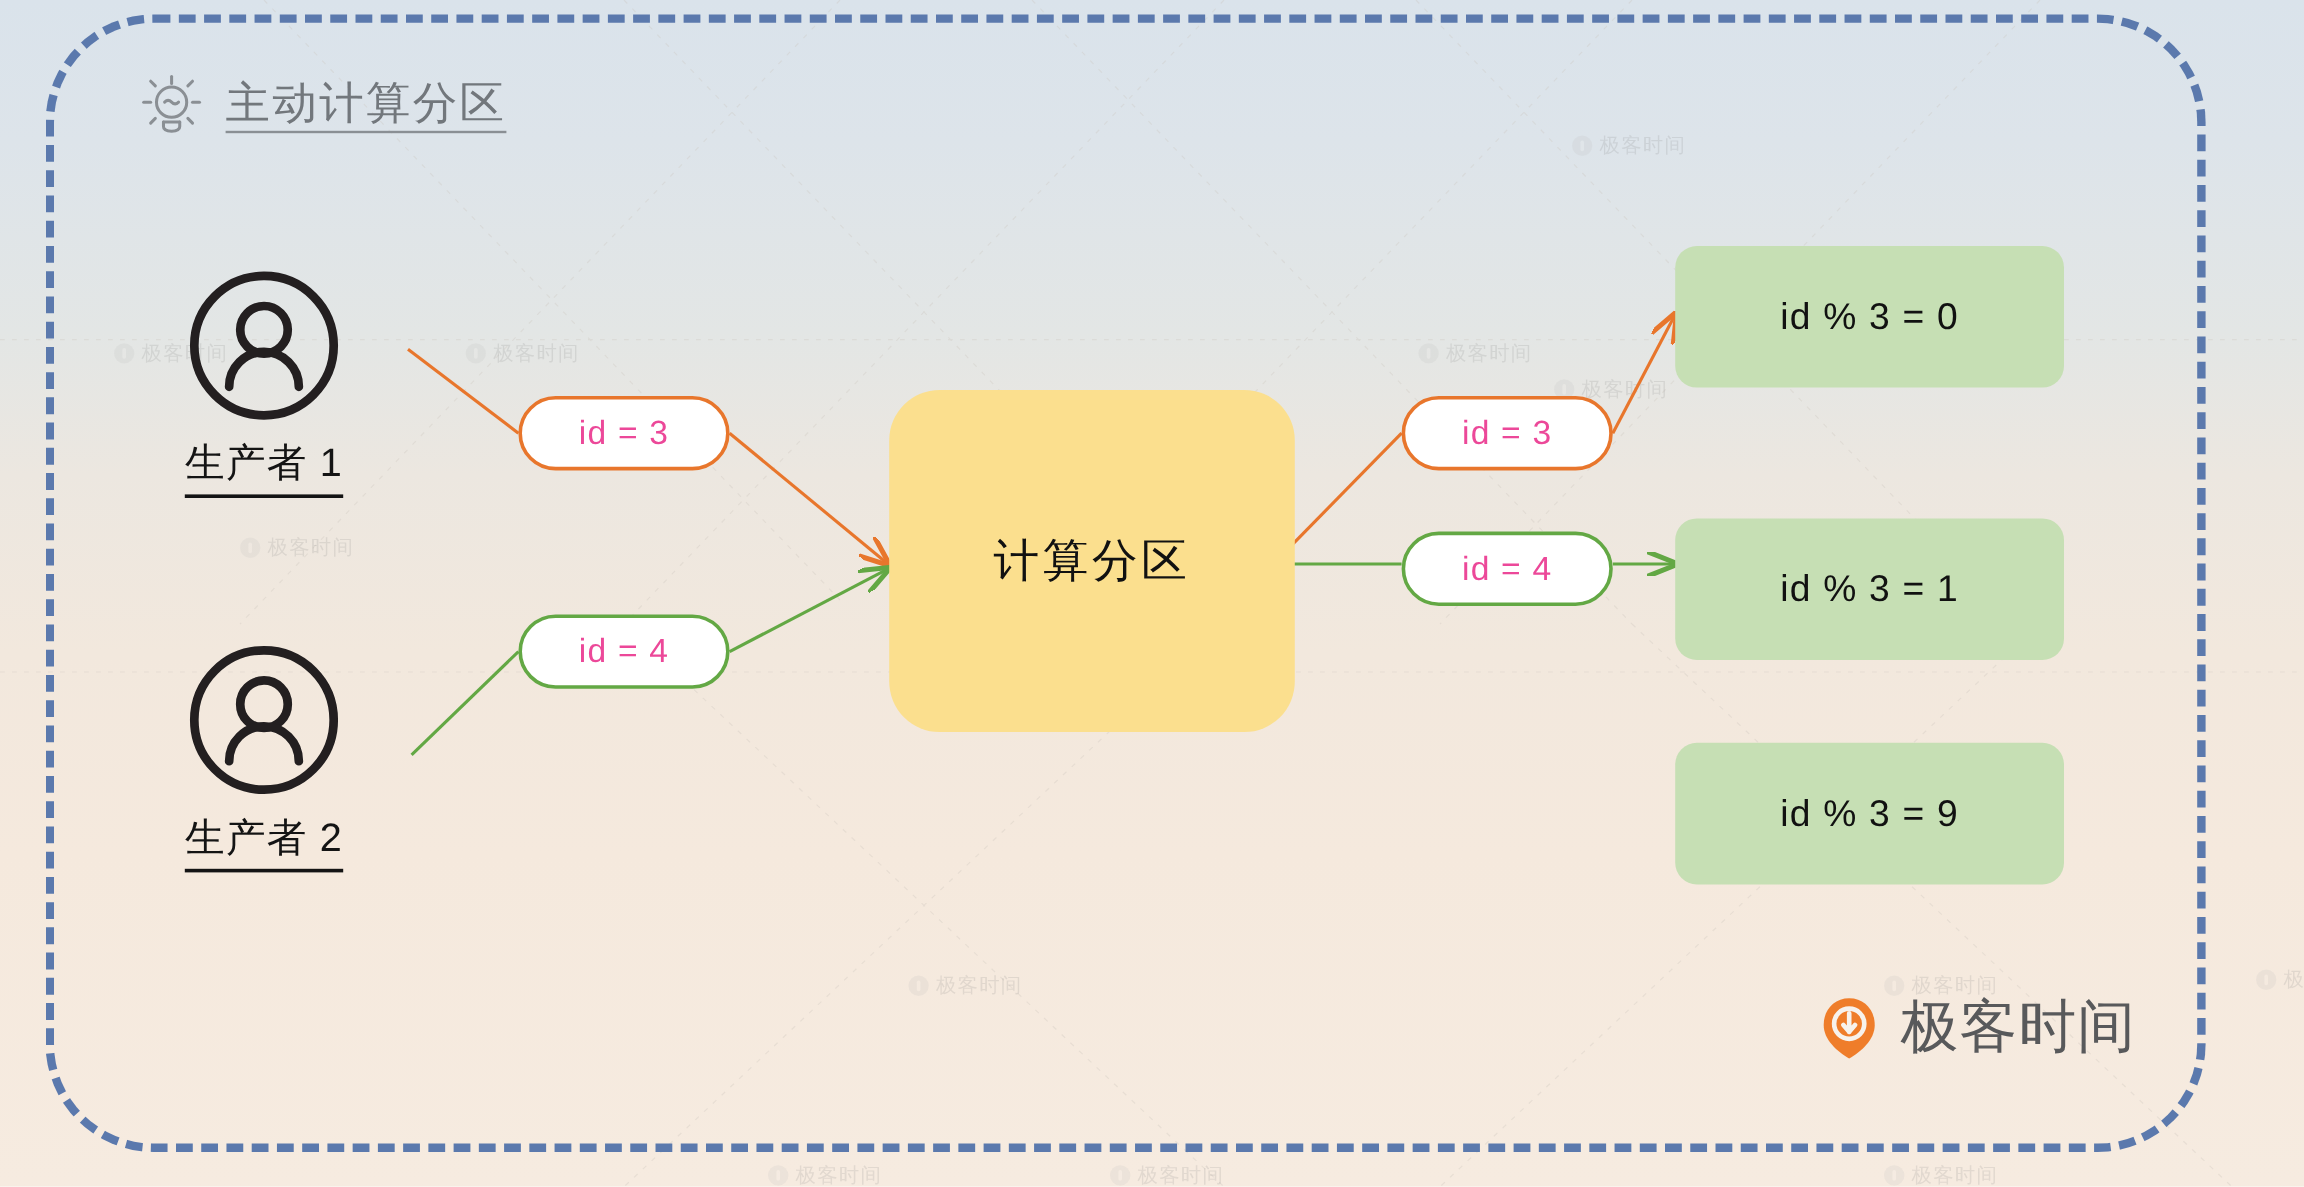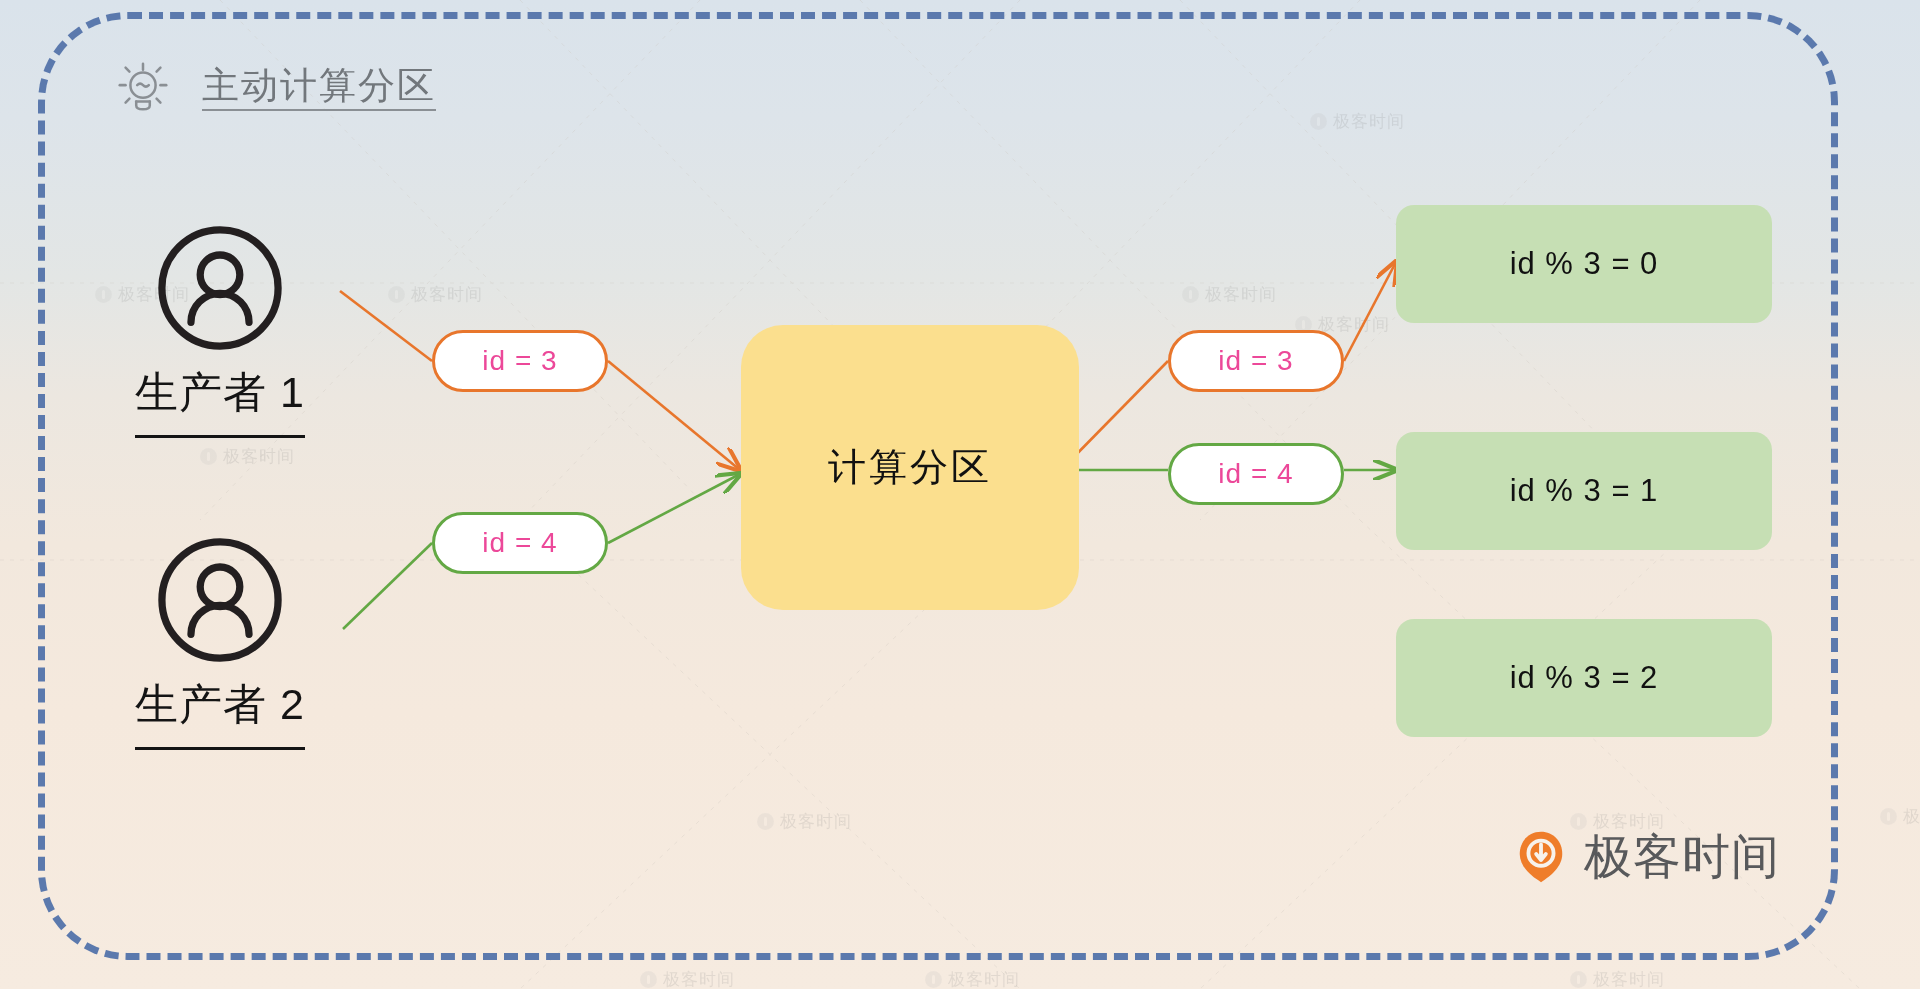--- a/index.html
+++ b/index.html
@@ -74,42 +74,42 @@
     border-radius: 2px;
   }
 
   
   .header {
     position: absolute;
     left: 112px;
     top: 58px;
     display: flex;
     align-items: center;
-    gap: 28px;
+    gap: 14px;
   }
   .bulb-icon { width: 62px; height: 62px; display:block; }
   .header-title {
     font-size: 37px;
     color: #72777c;
     border-bottom: 2.5px solid #8a8f94;
     padding-bottom: 4px;
     line-height: 1.05;
     letter-spacing: 2px;
   }
 
   
   .producer { position: absolute; width: 240px; text-align: center; }
   .producer-icon { width: 132px; height: 132px; display:block; margin: 0 auto; }
   .producer-label {
     margin-top: 10px;
     display: inline-block;
-    font-size: 43px;
+    font-size: 33px;
     color: #141414;
     border-bottom: 3px solid #141414;
-    padding-bottom: 13px;
+    padding-bottom: 3px;
     letter-spacing: 1px;
   }
   #producer-1 { left: 100px; top: 222px; }
   #producer-2 { left: 100px; top: 534px; }
 
   
   .compute-box {
     position: absolute;
     left: 741px;
     top: 325px;
@@ -122,21 +122,21 @@
     justify-content: center;
     font-size: 38px;
     color: #111;
     letter-spacing: 3px;
   }
 
   
   .partition-box {
     position: absolute;
     left: 1396px;
-    width: 376px;
+    width: 324px;
     height: 118px;
     background: #c6dfb4;
     border-radius: 18px;
     display: flex;
     align-items: center;
     justify-content: center;
     font-size: 31px;
     color: #111;
     letter-spacing: 1px;
   }
@@ -333,21 +333,21 @@
   <div class="pill orange" id="pill-left-3">id = 3</div>
   <div class="pill green" id="pill-left-4">id = 4</div>
 
   <div class="compute-box">计算分区</div>
 
   <div class="pill orange" id="pill-right-3">id = 3</div>
   <div class="pill green" id="pill-right-4">id = 4</div>
 
   <div class="partition-box" id="partition-0">id % 3 = 0</div>
   <div class="partition-box" id="partition-1">id % 3 = 1</div>
-  <div class="partition-box" id="partition-2">id % 3 = 2</div>
+  <div class="partition-box" id="partition-2">id % 3 = 9</div>
 
   <div class="brand">
     <svg class="brand-mark" viewBox="0 0 60 60">
       <path d="M30,4 C43,4 52,14 52,27 C52,40 40,50 30,56 C20,50 8,40 8,27 C8,14 17,4 30,4 Z" fill="#ef7d2a"></path>
       <path d="M30,13 a14,14 0 1 0 0,28 a14,14 0 1 0 0,-28 Z" fill="#f4f0ec" opacity="0"></path>
       <circle cx="30" cy="26" r="13" fill="none" stroke="#f7f2ec" stroke-width="4"></circle>
       <path d="M30,17 L30,33 M30,33 L25,27 M30,33 L35,27" stroke="#f7f2ec" stroke-width="4" fill="none" stroke-linecap="round" stroke-linejoin="round"></path>
     </svg>
     <div class="brand-text">极客时间</div>
   </div>

